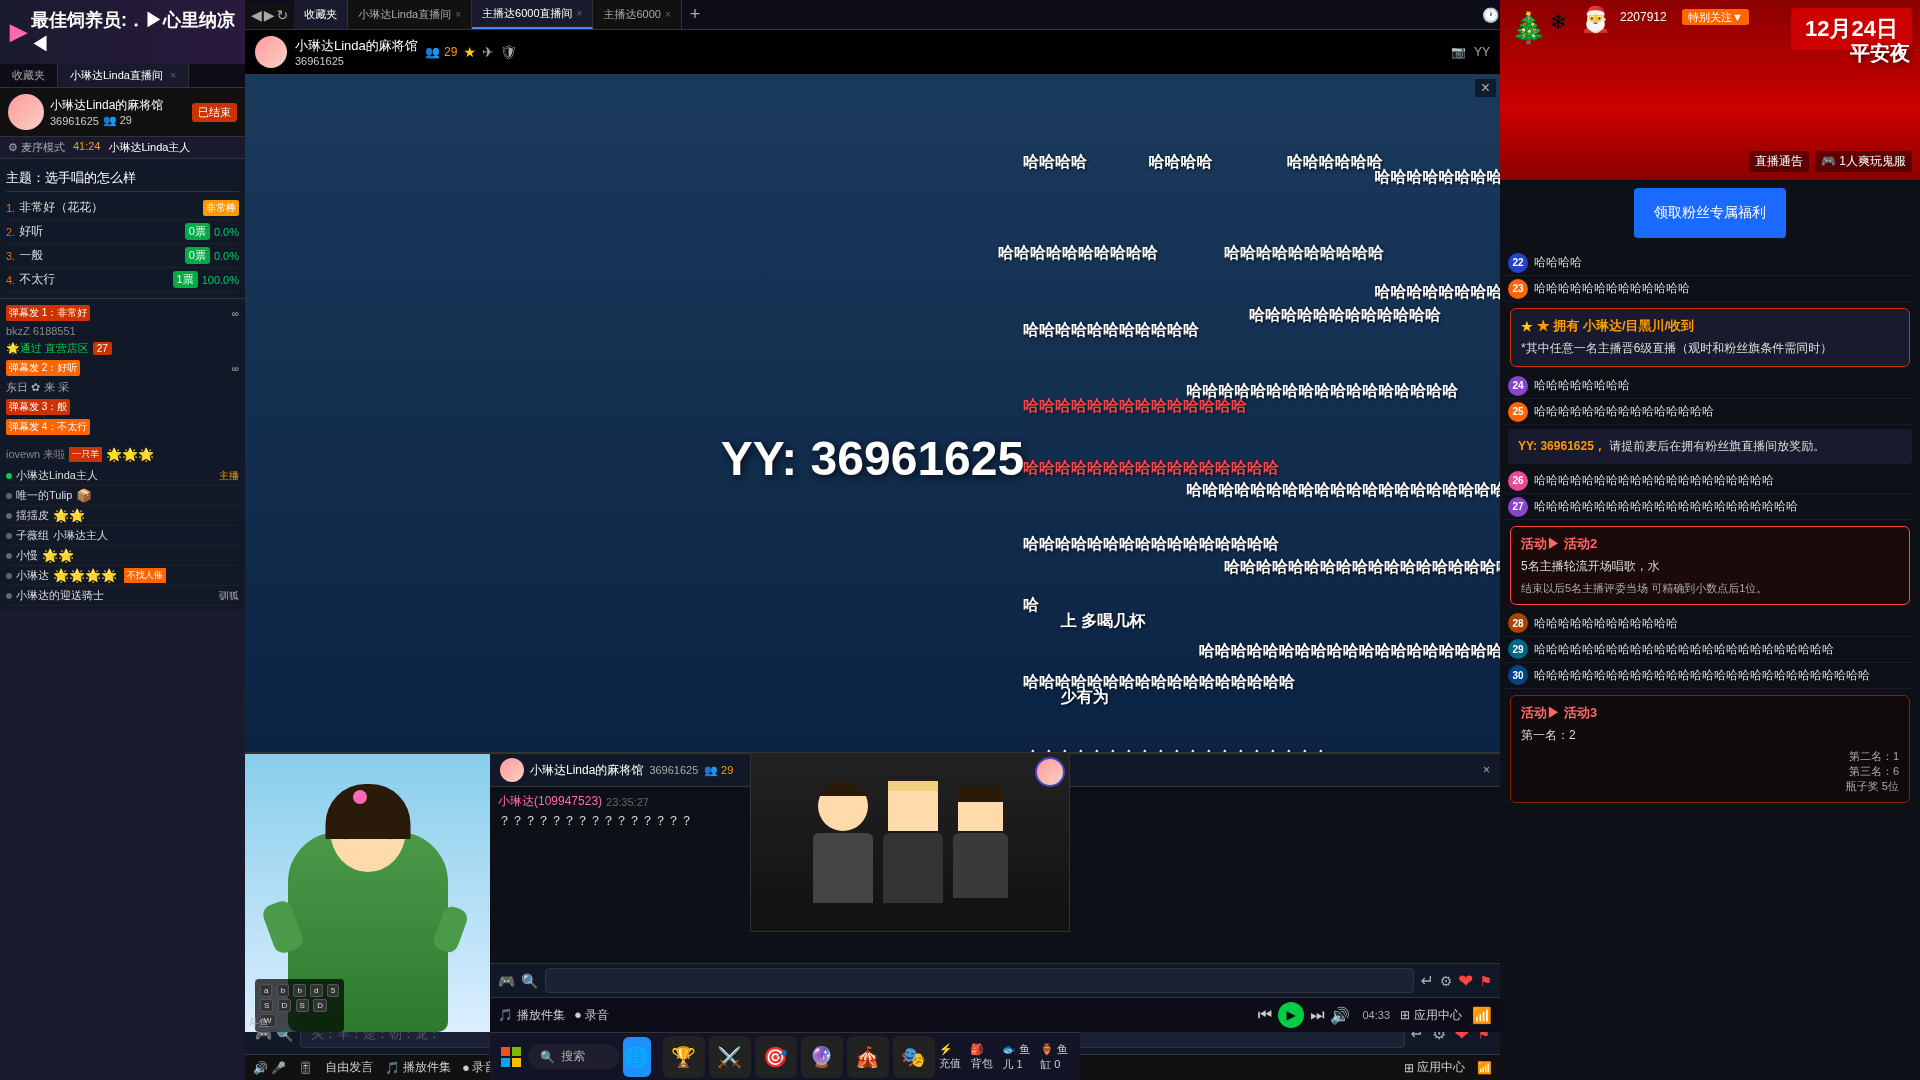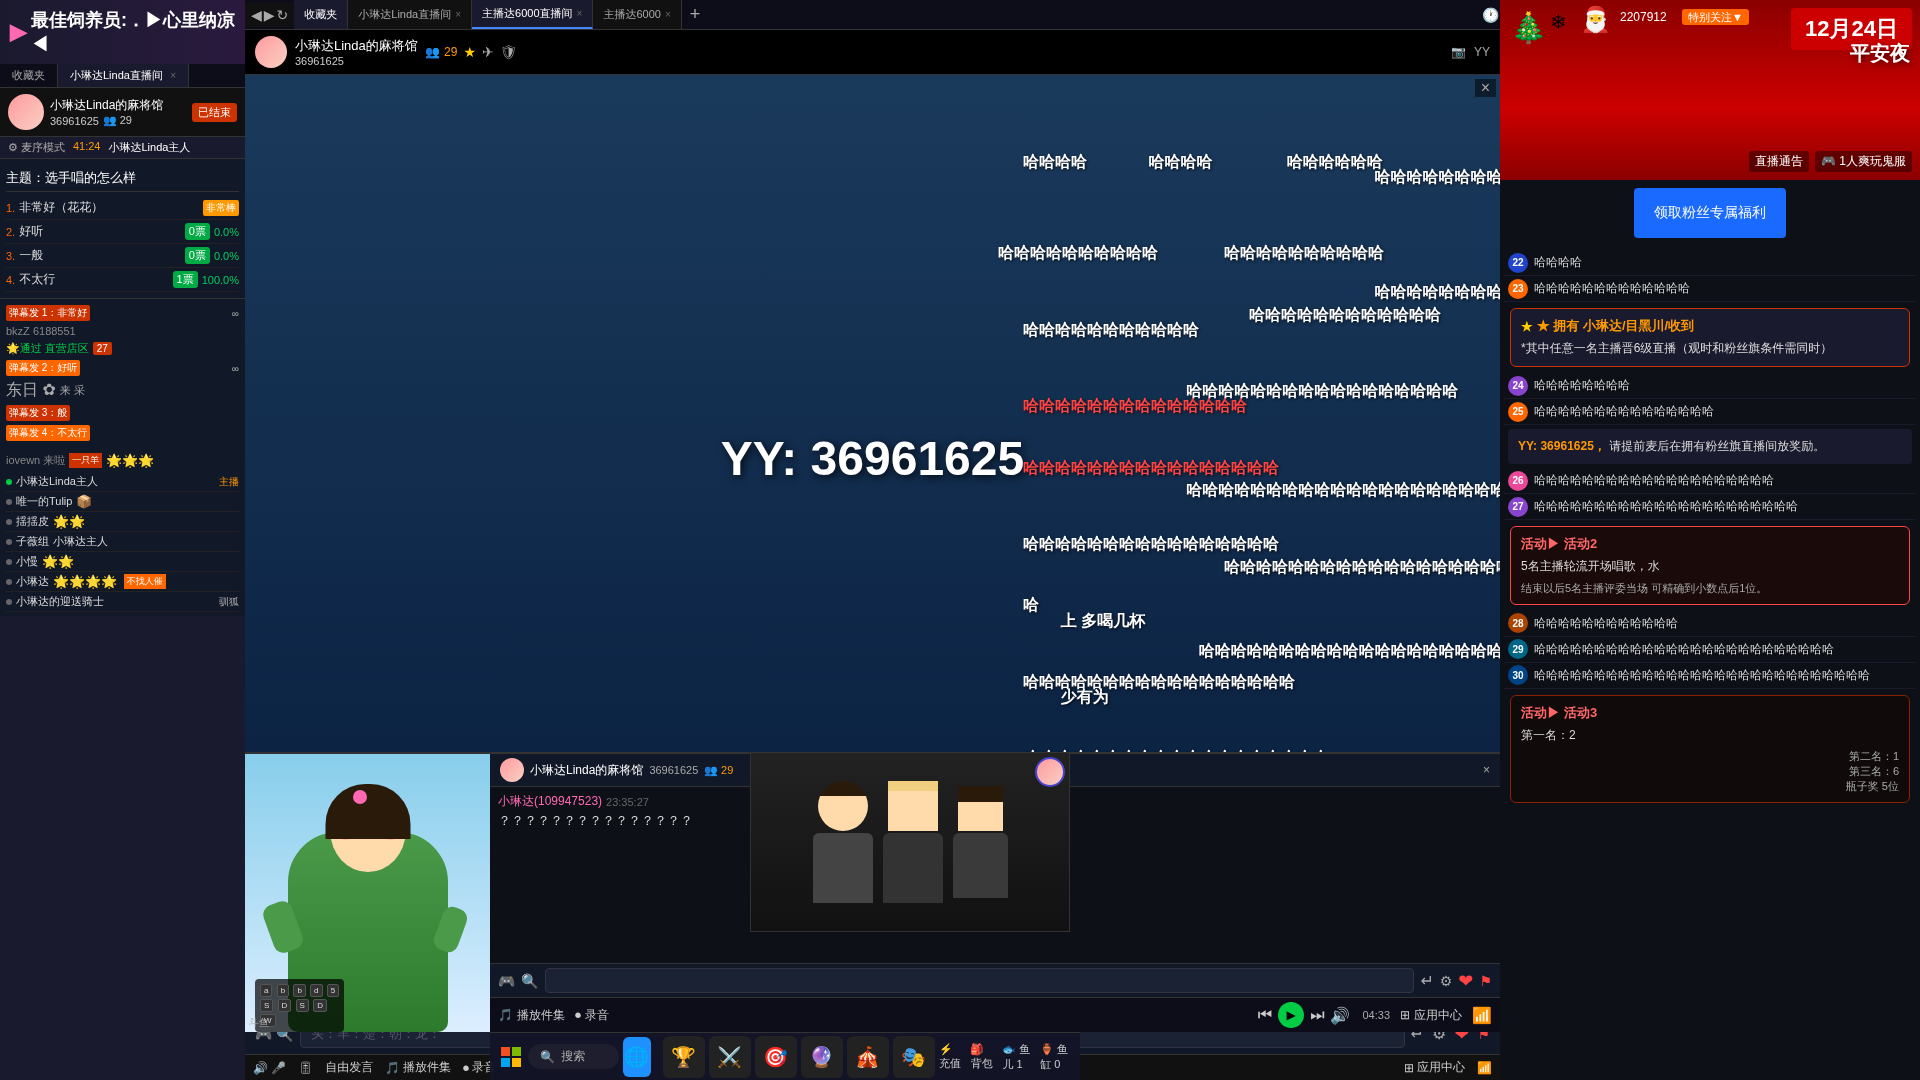--- a/index.html
+++ b/index.html
@@ -727,21 +727,21 @@
         <span>🌟通过 直营店区</span>
         <span style="background:#cc3300; color:#fff; padding:1px 4px; border-radius:2px; font-size:10px;">27</span>
       </div>
 
       <div class="bullet-item">
         <span class="bullet-badge bullet-badge-orange">弹幕发 2：好听</span>
         <span style="margin-left:auto; color:#aaa; font-size:10px;">∞</span>
       </div>
 
       <div style="display:flex; gap:4px; align-items:center; padding:2px 0;">
-        <span style="font-size:16px; color:#aaa;">东日 ✿</span>
+        <span style="font-size:11px; color:#aaa;">东日 ✿</span>
         <span style="font-size:11px; color:#aaa;">来 采</span>
       </div>
 
       <div class="bullet-item">
         <span class="bullet-badge">弹幕发 3：般</span>
       </div>
       <div class="bullet-item">
         <span class="bullet-badge bullet-badge-orange">弹幕发 4：不太行</span>
       </div>
     </div>

